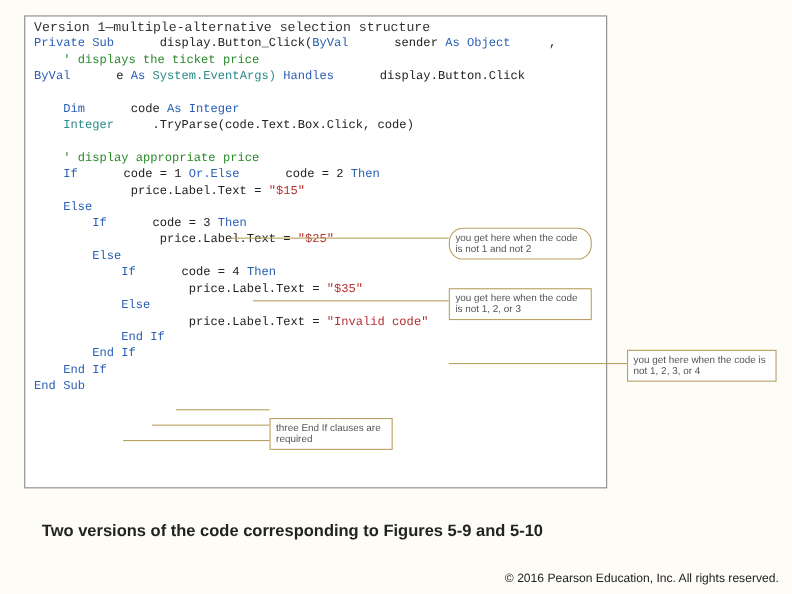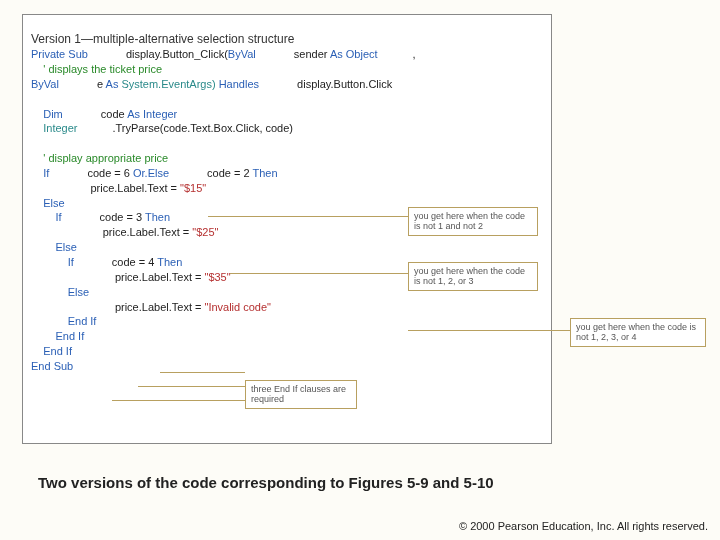--- a/index.html
+++ b/index.html
@@ -13,23 +13,23 @@
     overflow: hidden;
   }
   .code-panel {
     position: absolute;
     left: 22px;
     top: 14px;
     width: 530px;
     height: 430px;
     background: #fff;
     border: 1px solid #888;
-    padding: 16px 8px;
+    padding: 2px 8px;
     box-sizing: border-box;
-    font-family: Liberation Sans, sans-serif;
+    font-family: Liberation Mono, monospace;
     font-size: 11px;
     line-height: 1.35;
   }
   .line { white-space: pre; }
   .hdr { color: #333; font-size: 12px; }
   .kw { color: #2a5fb5; }
   .cm { color: #2a8a2a; }
   .tp { color: #2a8a8a; }
   .str { color: #b53030; }
   .nm { color: #222; margin-left: 35px; }
@@ -71,42 +71,42 @@
 <div class="code-panel">
   <div class="line hdr">Version 1—multiple-alternative selection structure</div>
   <div class="line"><span class="kw">Private Sub</span><span class="nm"> display.Button_Click(</span><span class="kw">ByVal</span><span class="nm"> sender </span><span class="kw">As Object</span><span class="nm">,</span></div>
   <div class="line cm">    ' displays the ticket price</div>
   <div class="line"><span class="kw">ByVal</span><span class="nm"> e </span><span class="kw">As</span><span class="tp"> System.EventArgs) </span><span class="kw">Handles</span><span class="nm"> display.Button.Click</span></div>
   <div class="line">&nbsp;</div>
   <div class="line"><span class="kw">    Dim</span><span class="nm"> code </span><span class="kw">As Integer</span></div>
   <div class="line"><span class="tp">    Integer</span><span class="nm">.TryParse(code.Text.Box.Click, code)</span></div>
   <div class="line">&nbsp;</div>
   <div class="line cm">    ' display appropriate price</div>
-  <div class="line"><span class="kw">    If</span><span class="nm"> code = 6 </span><span class="kw">Or.Else</span><span class="nm"> code = 2 </span><span class="kw">Then</span></div>
+  <div class="line"><span class="kw">    If</span><span class="nm"> code = 1 </span><span class="kw">Or.Else</span><span class="nm"> code = 2 </span><span class="kw">Then</span></div>
   <div class="line"><span class="nm">        price.Label.Text = </span><span class="str">"$15"</span></div>
   <div class="line kw">    Else</div>
   <div class="line"><span class="kw">        If</span><span class="nm"> code = 3 </span><span class="kw">Then</span></div>
   <div class="line"><span class="nm">            price.Label.Text = </span><span class="str">"$25"</span></div>
   <div class="line kw">        Else</div>
   <div class="line"><span class="kw">            If</span><span class="nm"> code = 4 </span><span class="kw">Then</span></div>
   <div class="line"><span class="nm">                price.Label.Text = </span><span class="str">"$35"</span></div>
   <div class="line kw">            Else</div>
   <div class="line"><span class="nm">                price.Label.Text = </span><span class="str">"Invalid code"</span></div>
   <div class="line kw">            End If</div>
   <div class="line kw">        End If</div>
   <div class="line kw">    End If</div>
   <div class="line kw">End Sub</div>
 </div>
 
-<div class="annot" style="left:408px; top:207px; width:118px;">you get here when the code is not 1 and not 2</div>
+<div class="annot" style="left:408px; top:207px; width:118px;border-radius:13px;">you get here when the code is not 1 and not 2</div>
 <div class="annot" style="left:408px; top:262px; width:118px;">you get here when the code is not 1, 2, or 3</div>
 <div class="annot" style="left:570px; top:318px; width:124px;">you get here when the code is not 1, 2, 3, or 4</div>
 <div class="annot" style="left:245px; top:380px; width:100px;">three End If clauses are required</div>
 
 <div class="lineconn" style="left:208px; top:216px; width:200px;"></div>
 <div class="lineconn" style="left:230px; top:273px; width:178px;"></div>
 <div class="lineconn" style="left:408px; top:330px; width:162px;"></div>
 <div class="lineconn" style="left:160px; top:372px; width:85px;"></div>
 <div class="lineconn" style="left:138px; top:386px; width:107px;"></div>
 <div class="lineconn" style="left:112px; top:400px; width:133px;"></div>
 
 <div class="caption">Two versions of the code corresponding to Figures 5-9 and 5-10</div>
-<div class="copyright">© 2000 Pearson Education, Inc.  All rights reserved.</div>
+<div class="copyright">© 2016 Pearson Education, Inc.  All rights reserved.</div>
 
 </body></html>

